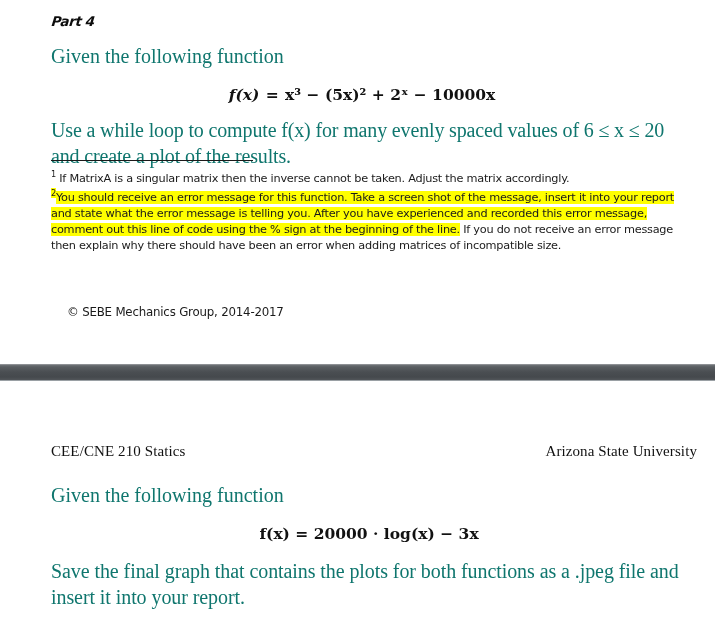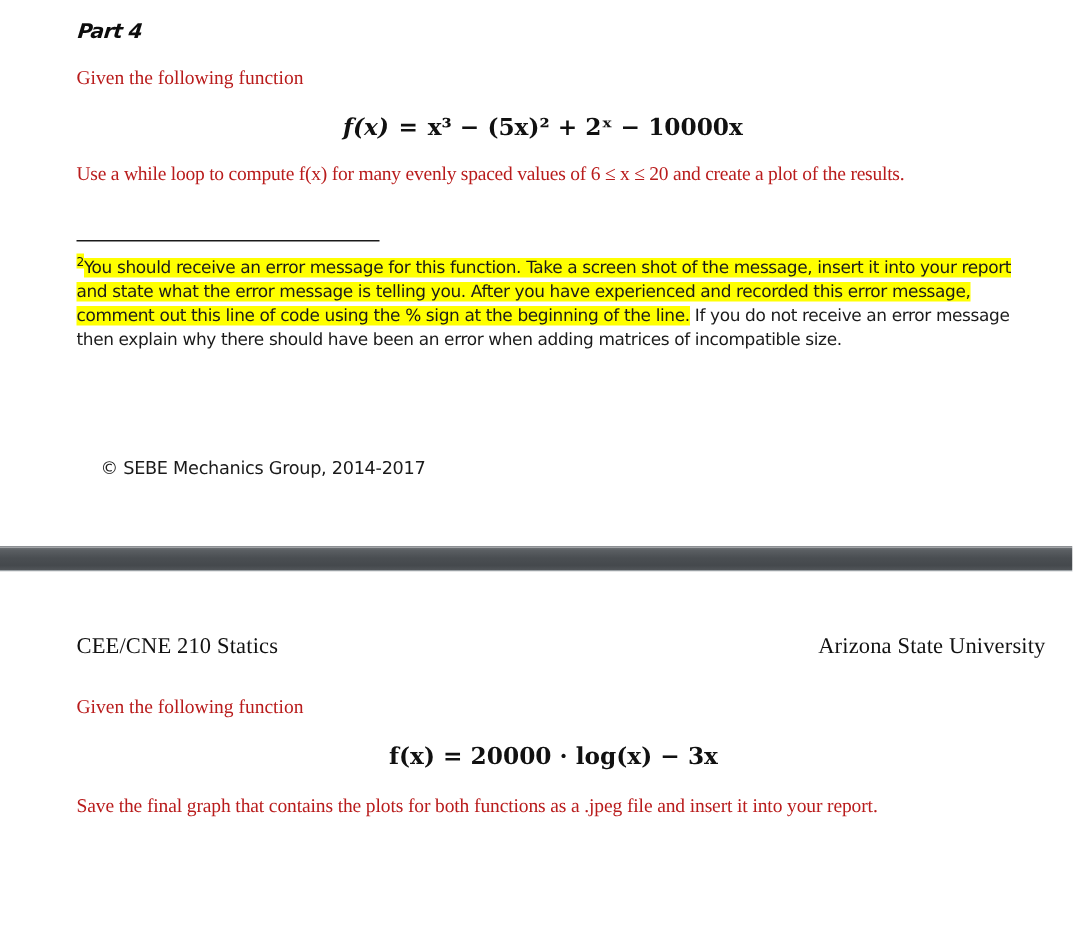--- a/index.html
+++ b/index.html
@@ -43,23 +43,23 @@
     margin: 0;
     padding-top: 13px;
     transform: skewX(-6deg);
     transform-origin: left bottom;
     display: inline-block;
   }
 
   
   .body-text {
     font-family: "Liberation Serif", "DejaVu Serif", serif;
-    font-size: 13px;
+    font-size: 20px;
     line-height: 1.33;
-    color: #b91c1c;
+    color: #0f766e;
     margin: 0;
   }
 
   .p-given-1 { padding-top: 13px; }
   .p-use-1 { padding-top: 13px; letter-spacing: -0.15px; }
 
   .p-given-2 { padding-top: 22px; }
   .p-use-2 { padding-top: 13px; letter-spacing: -0.12px; }
   .p-save-2 { padding-top: 15px; letter-spacing: -0.08px; }
 
@@ -140,21 +140,21 @@
     border-top: 1px solid #8d9094;
     border-bottom: 1px solid #9aa0a4;
     box-sizing: border-box;
   }
 
   
   .page-header {
     display: flex;
     justify-content: space-between;
     align-items: baseline;
-    padding-top: 42px;
+    padding-top: 62px;
     font-family: "Liberation Serif", "DejaVu Serif", serif;
     font-size: 15px;
     color: #111111;
   }
   .header-left { letter-spacing: 0.1px; }
   .header-right { letter-spacing: 0.1px; }
 </style>
 </head>
 <body>
 
@@ -170,20 +170,24 @@
     <span>x³ − (5x)² + 2ˣ − 10000x</span>
   </p>
 
   <p class="body-text p-use-1">
     <span>Use a </span><span class="it">while</span><span> loop to compute </span><span class="it">f(x)</span><span> for many evenly spaced values of 6 ≤ x ≤ 20 and create a plot of the results.</span>
   </p>
 
   <div class="footnote-zone">
     <div class="footnote-rule"></div>
 
+    <p class="footnote">
+      <span class="fn-marker">1</span>
+      <span>If MatrixA is a singular matrix then the inverse cannot be taken.  Adjust the matrix accordingly.</span>
+    </p>
 
     <p class="footnote">
       <span class="fn-marker hl">2</span><span class="hl">You should receive an error message for this function.  Take a screen shot of the message, insert it into your report and state what the error message is telling you.  After you have experienced and recorded this error message, comment out this line of code using the % sign at the beginning of the line.</span><span> If you do not receive an error message then explain why there should have been an error when adding matrices of incompatible size.</span>
     </p>
   </div>
 
   <p class="copyright">© SEBE Mechanics Group, 2014-2017</p>
 
 </div>
 

